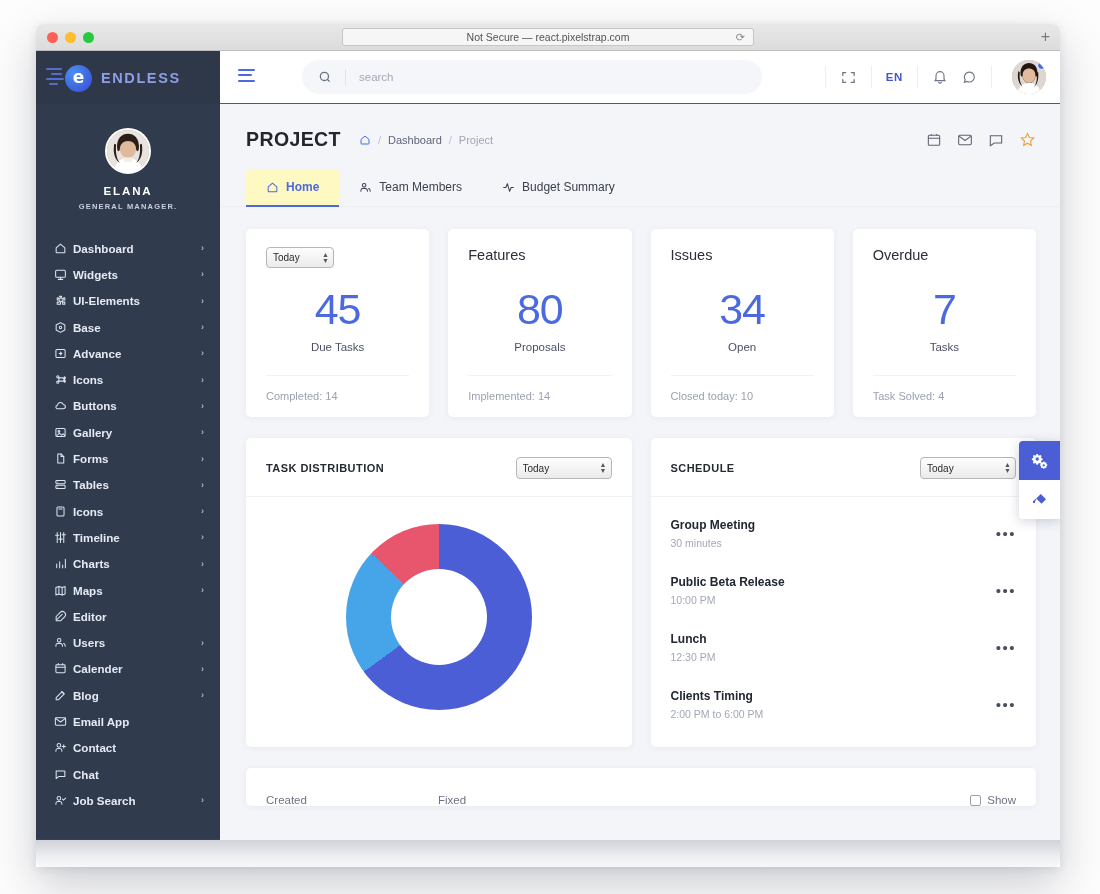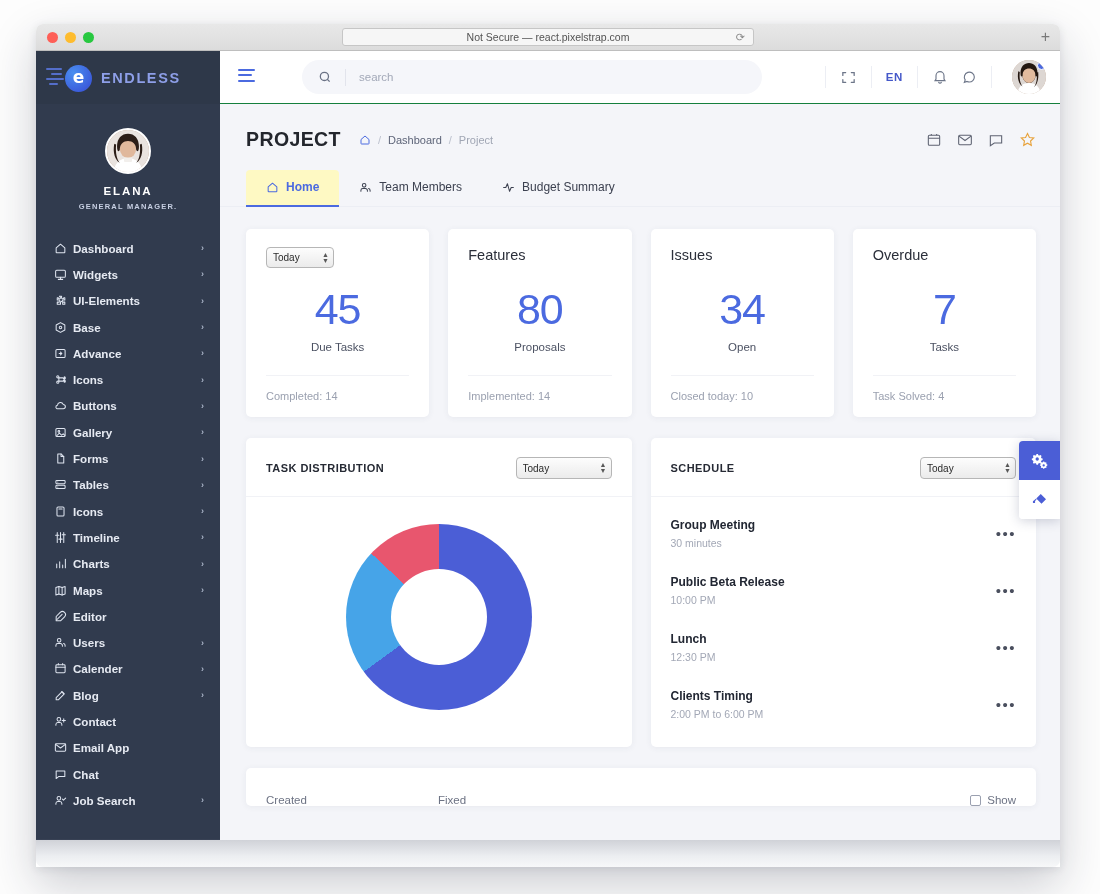--- a/index.html
+++ b/index.html
@@ -549,36 +549,36 @@
                 <path d="M4 20h4l11-11-4-4L4 16z"></path>
                 <path d="M14 5l4 4"></path>
               </svg>
             </span>
             <span class="nav-label">Blog</span>
             <span class="nav-chev">›</span>
           </div>
           <div class="nav-item">
             <span class="nav-ico">
               <svg width="13" height="13" viewBox="0 0 24 24" fill="none" stroke="currentColor" stroke-width="1.9" stroke-linecap="round" stroke-linejoin="round">
+                <rect x="2.5" y="5" width="19" height="14" rx="1.8"></rect>
+                <path d="M3 6.3l9 6.6 9-6.6"></path>
+              </svg>
+            </span>
+            <span class="nav-label">Email App</span>
+            <span class="nav-chev"></span>
+          </div>
+          <div class="nav-item">
+            <span class="nav-ico">
+              <svg width="13" height="13" viewBox="0 0 24 24" fill="none" stroke="currentColor" stroke-width="1.9" stroke-linecap="round" stroke-linejoin="round">
                 <circle cx="9" cy="8" r="3.4"></circle>
                 <path d="M3.5 19v-1.5A3.6 3.6 0 017 14h4a3.6 3.6 0 013.5 3.5V19"></path>
                 <path d="M18 7v6M15 10h6"></path>
               </svg>
             </span>
             <span class="nav-label">Contact</span>
-            <span class="nav-chev"></span>
-          </div>
-          <div class="nav-item">
-            <span class="nav-ico">
-              <svg width="13" height="13" viewBox="0 0 24 24" fill="none" stroke="currentColor" stroke-width="1.9" stroke-linecap="round" stroke-linejoin="round">
-                <rect x="2.5" y="5" width="19" height="14" rx="1.8"></rect>
-                <path d="M3 6.3l9 6.6 9-6.6"></path>
-              </svg>
-            </span>
-            <span class="nav-label">Email App</span>
             <span class="nav-chev"></span>
           </div>
           <div class="nav-item">
             <span class="nav-ico">
               <svg width="13" height="13" viewBox="0 0 24 24" fill="none" stroke="currentColor" stroke-width="1.9" stroke-linecap="round" stroke-linejoin="round">
                 <path d="M4 5.5h16v10H9l-5 4z"></path>
               </svg>
             </span>
             <span class="nav-label">Chat</span>
             <span class="nav-chev"></span>

